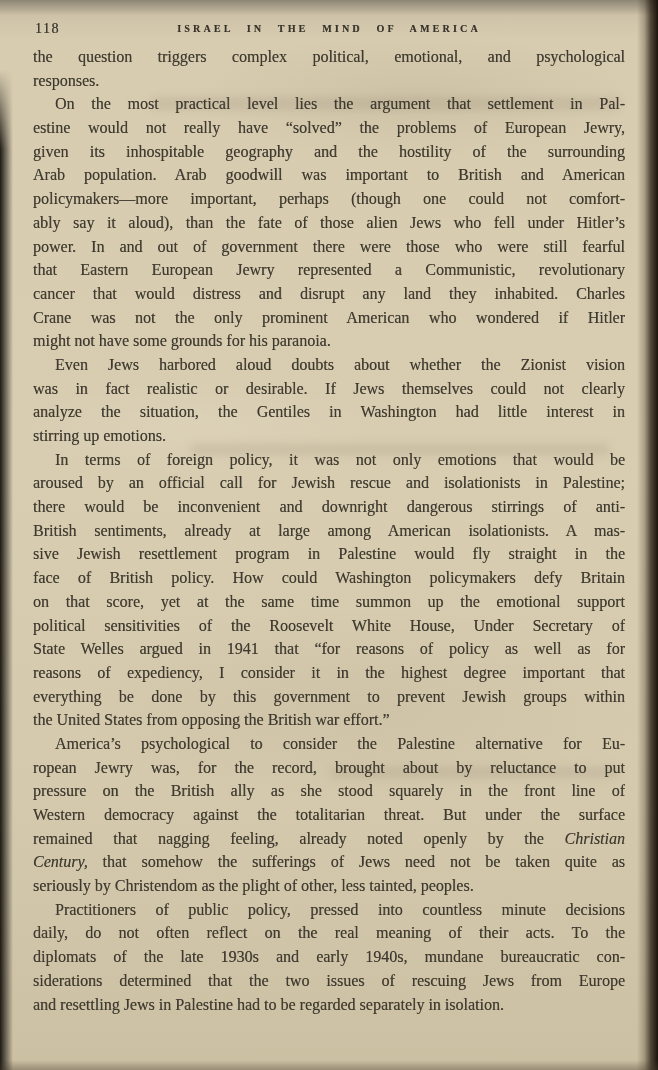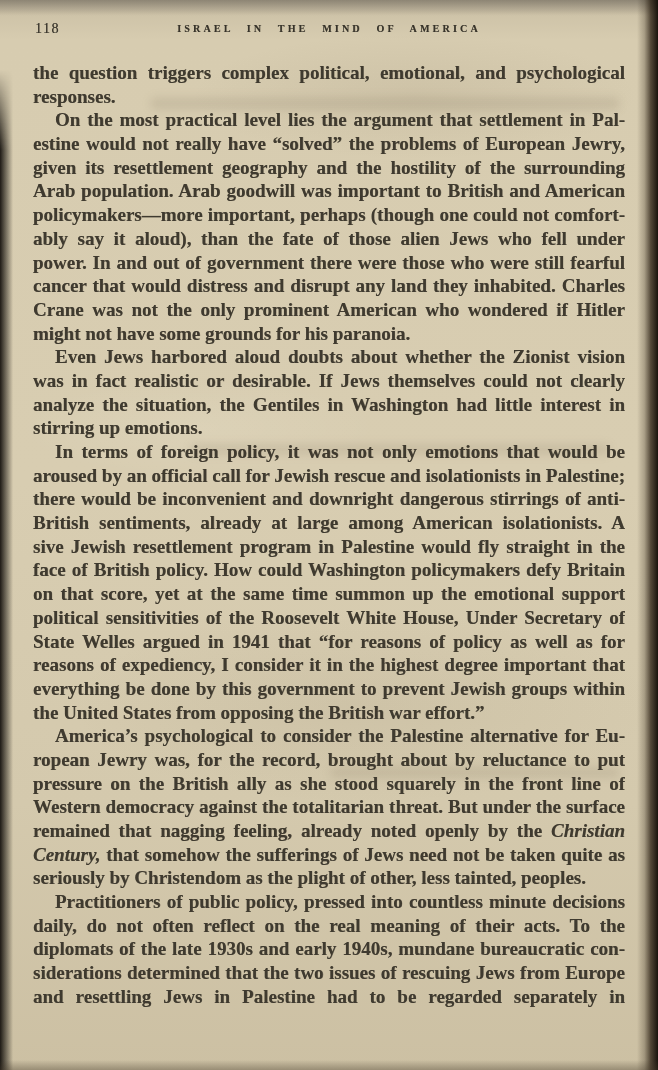--- a/index.html
+++ b/index.html
@@ -50,24 +50,23 @@
     text-shadow: 0.3px 0.3px 0.6px rgba(55,51,42,0.5);
   }
   .title {
     display: block; text-align: center; padding-top: 3px;
     font-size: 10px; font-weight: bold;
     letter-spacing: 3.2px; word-spacing: 8px;
     color: #37332a; text-shadow: 0.3px 0.3px 0.6px rgba(55,51,42,0.5);
   }
 
   .body-text {
-    position: absolute; top: 61px; left: 33px; width: 592px; z-index: 2;
-    font-size: 19px;
+    position: absolute; top: 45px; left: 33px; width: 592px; z-index: 2;
+    font-size: 16px;
     text-shadow: 0.3px 0.3px 0.6px rgba(63,58,47,0.55);
-    font-weight: bold;
   }
   .line {
     height: 23.7px; line-height: 23.6px;
     text-align: justify; text-align-last: justify;
     overflow: hidden; white-space: normal;
   }
   .line.last { text-align-last: left; }
   .line.first { text-indent: 22px; }
   .em { font-style: italic; }
 </style>
@@ -85,25 +84,26 @@
   </header>
 
   <main class="body-text">
       <div class="para">
         <div class="line"><span>the question triggers complex political, emotional, and psychological</span></div>
         <div class="line last"><span>responses.</span></div>
       </div>
       <div class="para">
         <div class="line first"><span>On the most practical level lies the argument that settlement in Pal-</span></div>
         <div class="line"><span>estine would not really have “solved” the problems of European Jewry,</span></div>
-        <div class="line"><span>given its resettlement geography and the hostility of the surrounding</span></div>
+        <div class="line"><span>given its inhospitable geography and the hostility of the surrounding</span></div>
         <div class="line"><span>Arab population. Arab goodwill was important to British and American</span></div>
         <div class="line"><span>policymakers—more important, perhaps (though one could not comfort-</span></div>
         <div class="line"><span>ably say it aloud), than the fate of those alien Jews who fell under Hitler’s</span></div>
         <div class="line"><span>power. In and out of government there were those who were still fearful</span></div>
+        <div class="line"><span>that Eastern European Jewry represented a Communistic, revolutionary</span></div>
         <div class="line"><span>cancer that would distress and disrupt any land they inhabited. Charles</span></div>
         <div class="line"><span>Crane was not the only prominent American who wondered if Hitler</span></div>
         <div class="line last"><span>might not have some grounds for his paranoia.</span></div>
       </div>
       <div class="para">
         <div class="line first"><span>Even Jews harbored aloud doubts about whether the Zionist vision</span></div>
         <div class="line"><span>was in fact realistic or desirable. If Jews themselves could not clearly</span></div>
         <div class="line"><span>analyze the situation, the Gentiles in Washington had little interest in</span></div>
         <div class="line last"><span>stirring up emotions.</span></div>
       </div>

